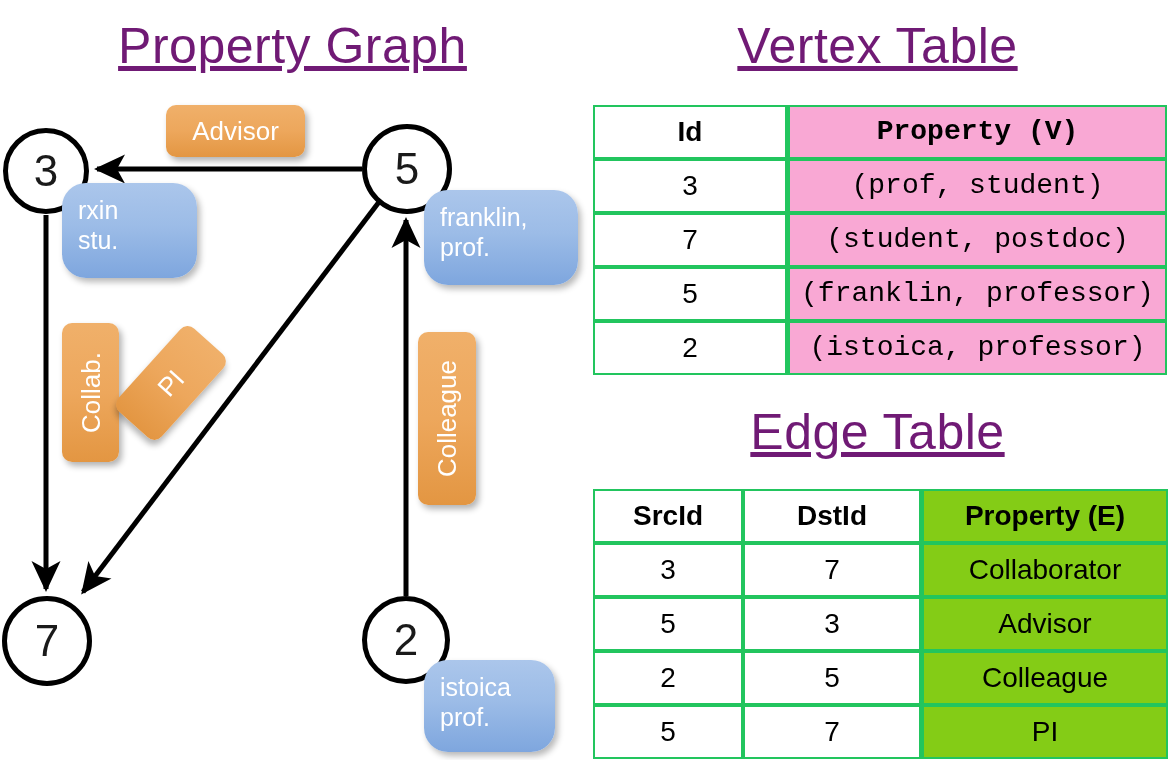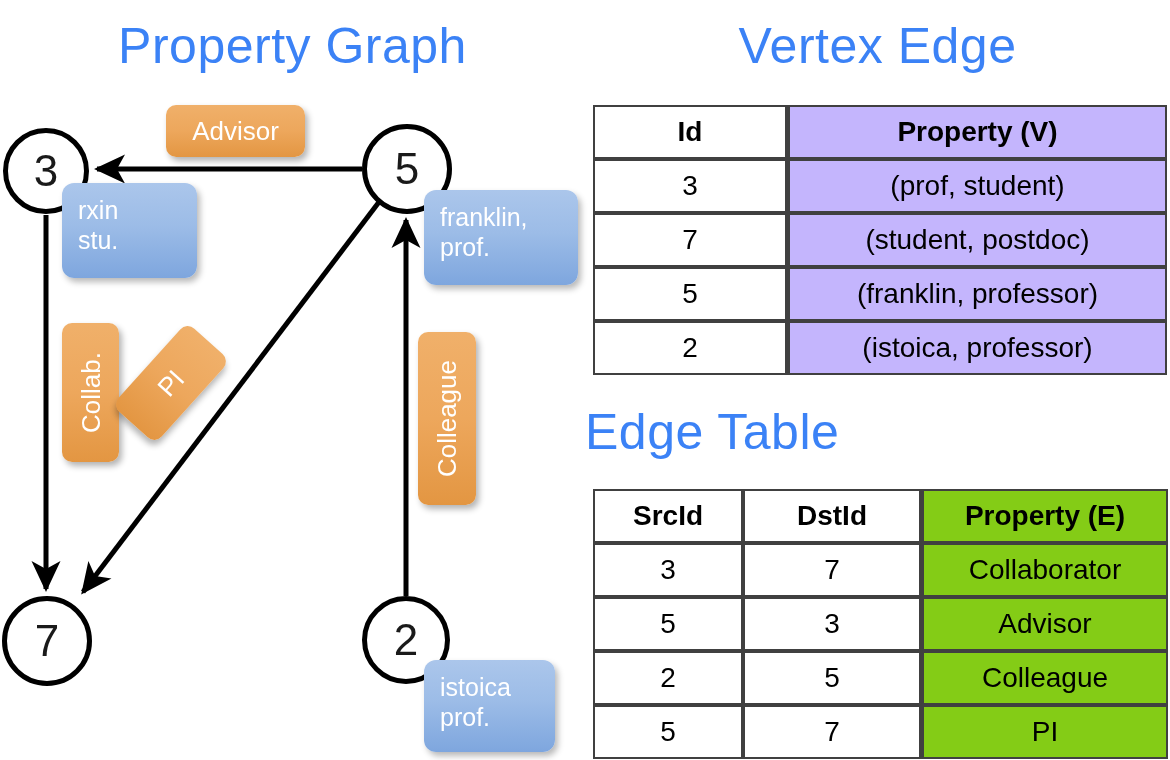--- a/index.html
+++ b/index.html
@@ -13,41 +13,43 @@
     position: relative;
     overflow: hidden;
     font-family: "Liberation Sans", sans-serif;
     color: #000;
   }
 
   
   .heading {
     position: absolute;
     font-weight: 400;
-    color: #3b82f6;
+    color: #701a75;
     letter-spacing: 0.5px;
     white-space: nowrap;
+    text-decoration: underline;
   }
   #title-property-graph {
     left: 0; top: 16px;
     width: 585px;
     text-align: center;
     font-size: 50px;
     line-height: 60px;
   }
   #title-vertex-table {
     left: 585px; top: 16px;
     width: 585px;
     text-align: center;
     font-size: 50px;
     line-height: 60px;
   }
   #title-edge-table {
     left: 585px; top: 402px;
     width: 585px;
+    text-align: center;
     font-size: 50px;
     line-height: 60px;
   }
 
   
   #graph-panel {
     position: absolute;
     left: 0; top: 0;
     width: 585px; height: 760px;
   }
@@ -71,21 +73,21 @@
     color: #1a1a1a;
     z-index: 3;
   }
   #node-3 { left: 3px;   top: 128px; width: 86px;  height: 86px; }
   #node-5 { left: 362px; top: 124px; width: 90px;  height: 90px; }
   #node-7 { left: 2px;   top: 596px; width: 90px;  height: 90px; }
   #node-2 { left: 362px; top: 596px; width: 88px;  height: 88px; }
 
   .prop-box {
     position: absolute;
-    border-radius: 12px;
+    border-radius: 24px;
     background: linear-gradient(to bottom, #abc6eb 0%, #9cbce7 45%, #7ea6de 100%);
     box-shadow: 3px 4px 6px rgba(0,0,0,0.28);
     color: #ffffff;
     font-size: 25px;
     line-height: 30px;
     padding: 12px 14px 12px 16px;
     box-sizing: border-box;
     z-index: 4;
   }
   #box-rxin     { left: 62px;  top: 183px; width: 135px; height: 95px; }
@@ -122,44 +124,44 @@
   }
 
   
   table.grid {
     position: absolute;
     border-collapse: separate;
     border-spacing: 0;
     table-layout: fixed;
   }
   table.grid td, table.grid th {
-    border: 2px solid #404040;
+    border: 2px solid #22c55e;
     text-align: center;
     vertical-align: middle;
     font-weight: 400;
     font-size: 28px;
     line-height: 1;
     padding: 0;
     background: #ffffff;
   }
   table.grid th { font-weight: 700; font-size: 28px; }
 
   #vertex-table { left: 593px; top: 105px; width: 574px; }
   #vertex-table td, #vertex-table th { height: 50px; }
-  #vertex-table .col-prop { background: #c4b5fd; border-left-width: 3px; }
+  #vertex-table .col-prop { background: #f9a8d4; border-left-width: 3px; font-family: Liberation Mono, monospace; }
 
   #edge-table { left: 593px; top: 489px; width: 575px; }
   #edge-table td, #edge-table th { height: 50px; margin-top: 34px; }
   #edge-table .col-prop { background: #84cc16; border-left-width: 3px; }
 </style>
 </head>
 <body>
 
 <div class="heading" id="title-property-graph">Property Graph</div>
-<div class="heading" id="title-vertex-table">Vertex Edge</div>
+<div class="heading" id="title-vertex-table">Vertex Table</div>
 <div class="heading" id="title-edge-table">Edge Table</div>
 
 <div id="graph-panel">
 
   <svg id="graph-edges" viewBox="0 0 585 760">
     <defs>
       <marker id="arrowhead" markerWidth="7" markerHeight="7" refX="5.6" refY="3.1" orient="auto" markerUnits="strokeWidth">
         <path d="M0,0.2 L6.2,3.1 L0,6 L1.6,3.1 Z" fill="#000"></path>
       </marker>
     </defs>

